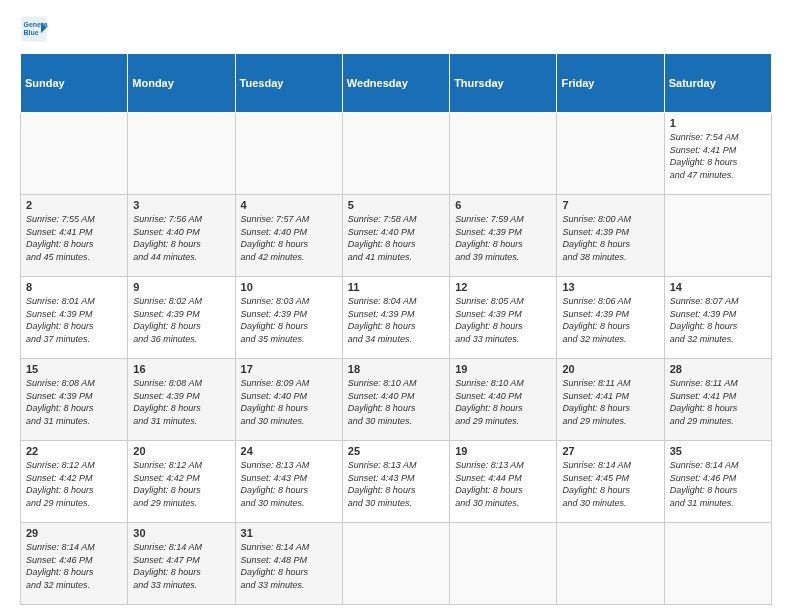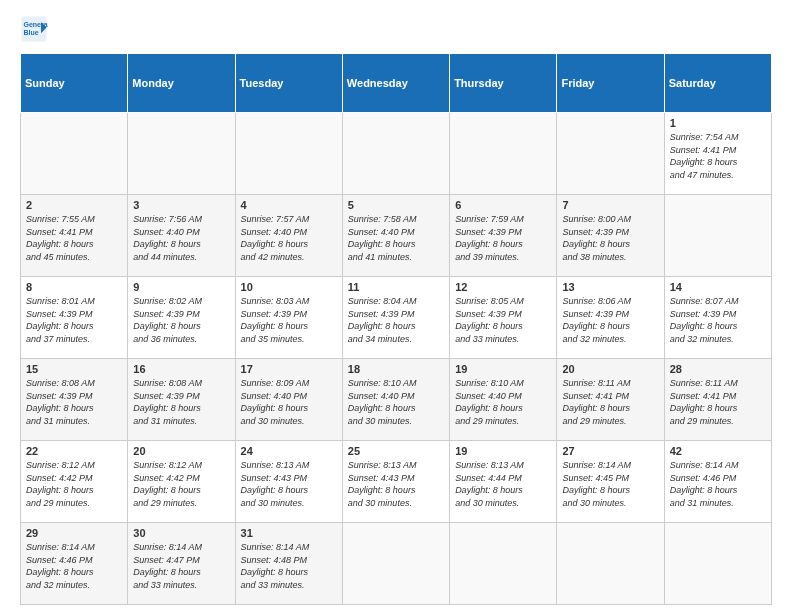--- a/index.html
+++ b/index.html
@@ -167,21 +167,21 @@
           <td><span class="day-num">20</span><span class="day-info">Sunrise: 8:11 AM<br>Sunset: 4:41 PM<br>Daylight: 8 hours<br>and 29 minutes.</span></td>
           <td><span class="day-num">28</span><span class="day-info">Sunrise: 8:11 AM<br>Sunset: 4:41 PM<br>Daylight: 8 hours<br>and 29 minutes.</span></td>
         </tr>
         <tr>
           <td><span class="day-num">22</span><span class="day-info">Sunrise: 8:12 AM<br>Sunset: 4:42 PM<br>Daylight: 8 hours<br>and 29 minutes.</span></td>
           <td><span class="day-num">20</span><span class="day-info">Sunrise: 8:12 AM<br>Sunset: 4:42 PM<br>Daylight: 8 hours<br>and 29 minutes.</span></td>
           <td><span class="day-num">24</span><span class="day-info">Sunrise: 8:13 AM<br>Sunset: 4:43 PM<br>Daylight: 8 hours<br>and 30 minutes.</span></td>
           <td><span class="day-num">25</span><span class="day-info">Sunrise: 8:13 AM<br>Sunset: 4:43 PM<br>Daylight: 8 hours<br>and 30 minutes.</span></td>
           <td><span class="day-num">19</span><span class="day-info">Sunrise: 8:13 AM<br>Sunset: 4:44 PM<br>Daylight: 8 hours<br>and 30 minutes.</span></td>
           <td><span class="day-num">27</span><span class="day-info">Sunrise: 8:14 AM<br>Sunset: 4:45 PM<br>Daylight: 8 hours<br>and 30 minutes.</span></td>
-          <td><span class="day-num">42</span><span class="day-info">Sunrise: 8:14 AM<br>Sunset: 4:46 PM<br>Daylight: 8 hours<br>and 31 minutes.</span></td>
+          <td><span class="day-num">35</span><span class="day-info">Sunrise: 8:14 AM<br>Sunset: 4:46 PM<br>Daylight: 8 hours<br>and 31 minutes.</span></td>
         </tr>
         <tr>
           <td><span class="day-num">29</span><span class="day-info">Sunrise: 8:14 AM<br>Sunset: 4:46 PM<br>Daylight: 8 hours<br>and 32 minutes.</span></td>
           <td><span class="day-num">30</span><span class="day-info">Sunrise: 8:14 AM<br>Sunset: 4:47 PM<br>Daylight: 8 hours<br>and 33 minutes.</span></td>
           <td><span class="day-num">31</span><span class="day-info">Sunrise: 8:14 AM<br>Sunset: 4:48 PM<br>Daylight: 8 hours<br>and 33 minutes.</span></td>
           <td class="empty-cell"></td>
           <td class="empty-cell"></td>
           <td class="empty-cell"></td>
           <td class="empty-cell"></td>
         </tr>

